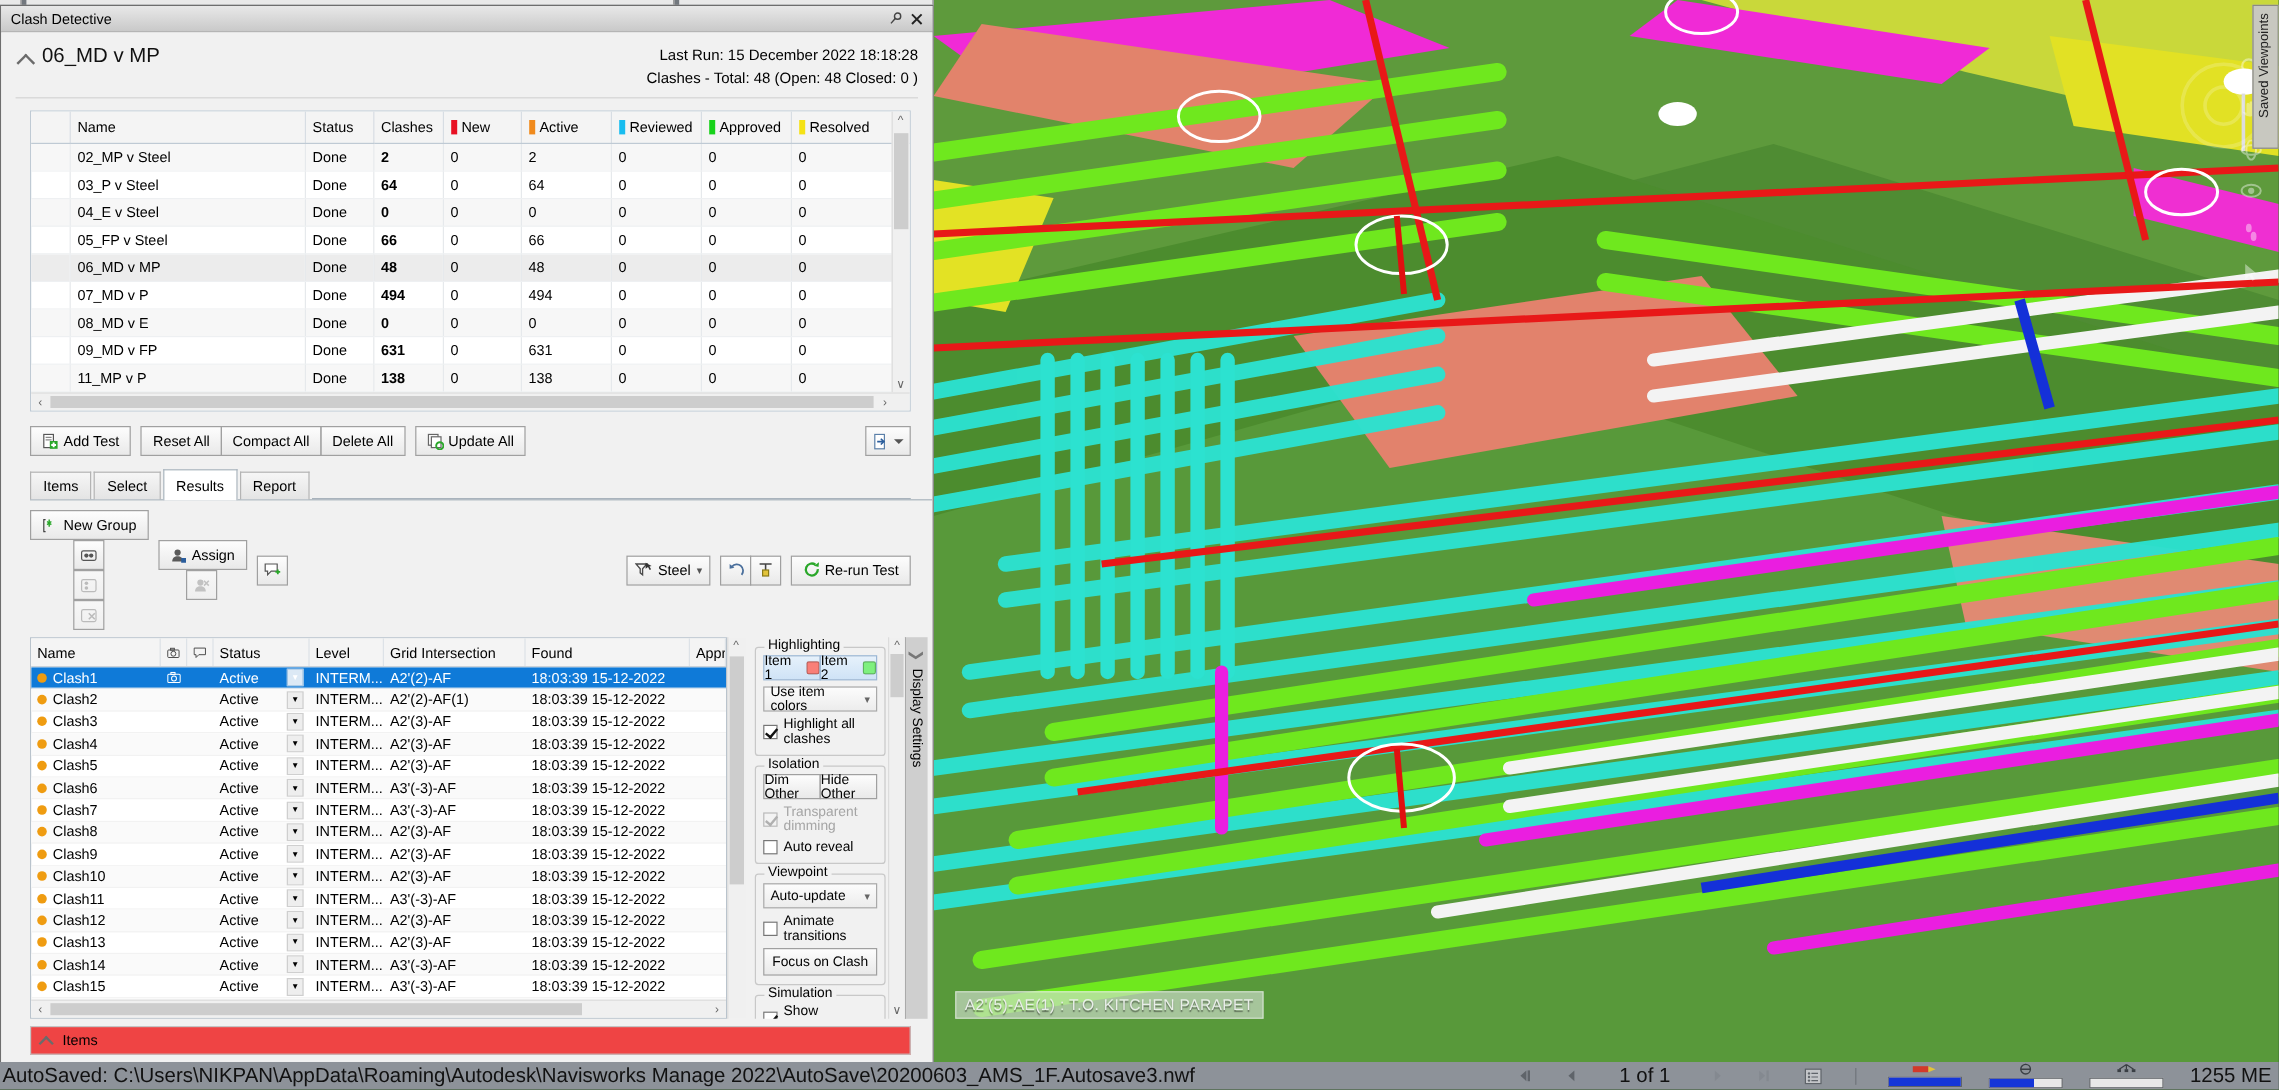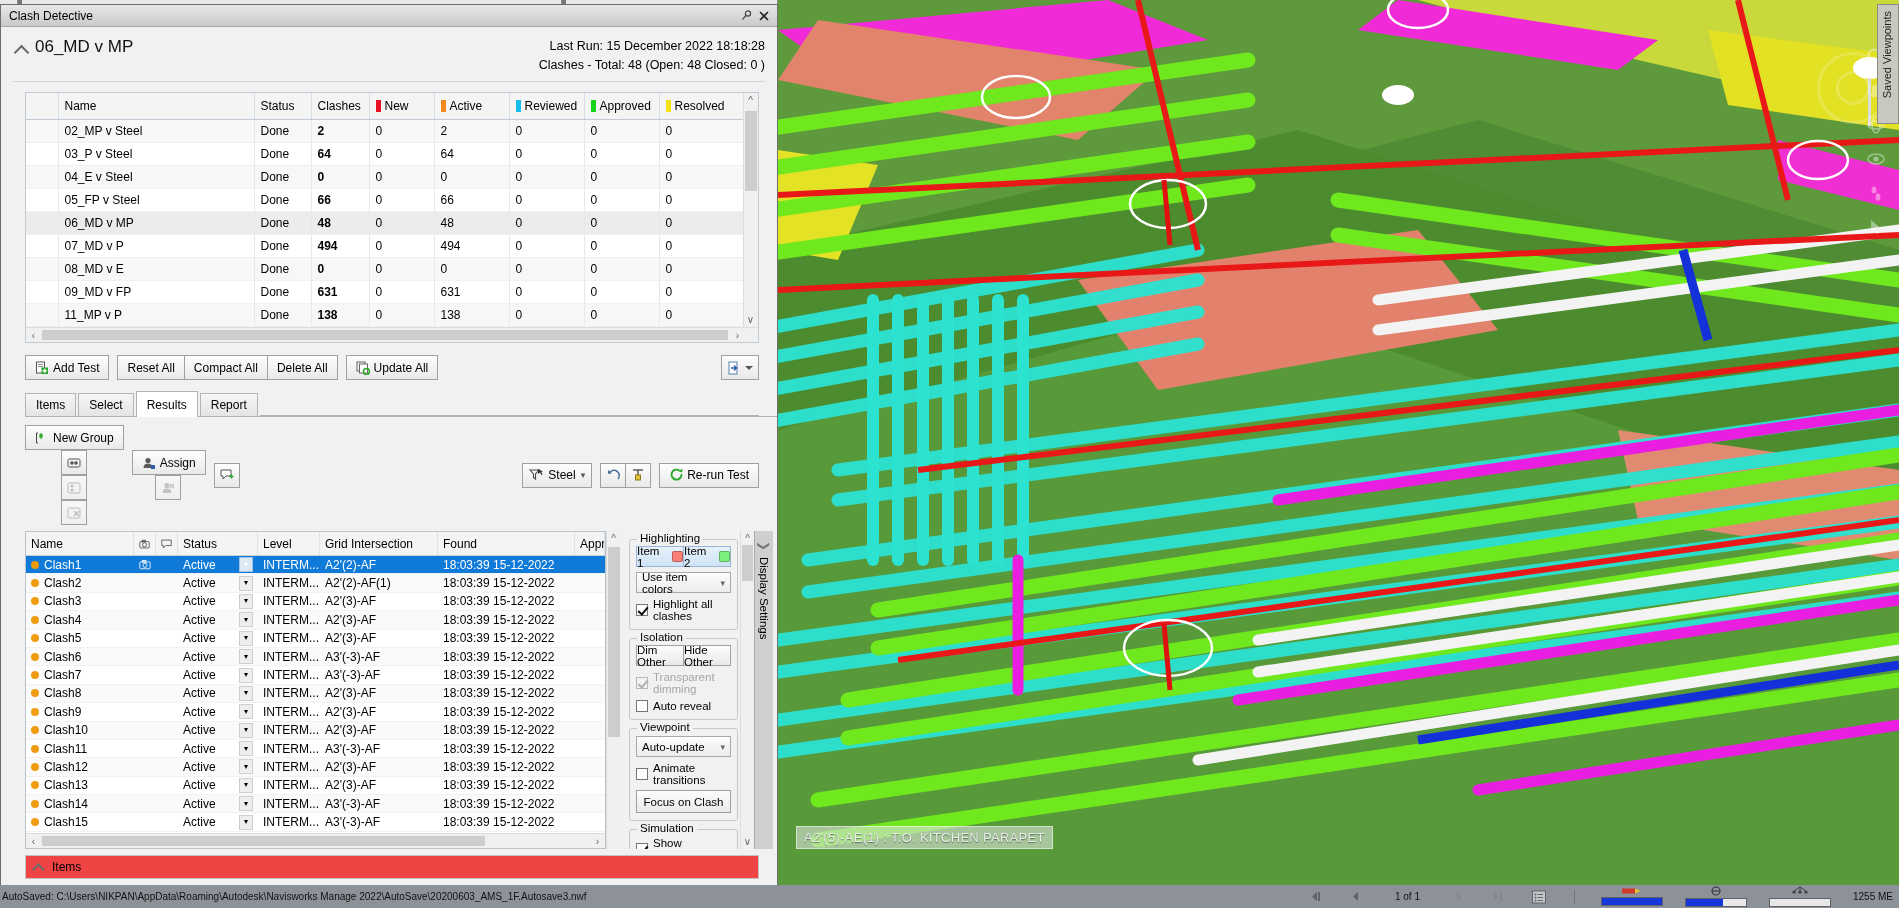--- a/index.html
+++ b/index.html
@@ -140,21 +140,21 @@
 
   
   .items-bar { margin:6px 18px 0 24px; border:1px solid #c4c4c4; background:#ef4444; height:24px;
                display:flex; align-items:center; padding:0 6px; font-size:12px; gap:6px; }
   .caret-up2 { width:14px; height:14px; position:relative; }
   .caret-up2:before { content:""; position:absolute; left:2px; top:5px; width:7px; height:7px;
        border-left:2px solid #6b6b6b; border-top:2px solid #6b6b6b; transform:rotate(45deg); }
 
   
   #statusbar { position:absolute; left:0; bottom:0; width:1899px; height:23px; background:#8d9299;
-               display:flex; align-items:center; font-size:10px; color:#111; }
+               display:flex; align-items:center; font-size:17px; color:#111; }
   #statusbar .path { padding-left:2px; }
   .sb-right { margin-left:auto; display:flex; align-items:center; gap:22px; padding-right:6px; }
   .nav-btn { width:18px; height:16px; display:flex; align-items:center; justify-content:center; opacity:.55; }
   .pgtxt { padding:0 8px; }
   .meter { width:62px; height:9px; border:1px solid #5f6368; background:#e8e8e8; position:relative; }
   .meter i { position:absolute; left:0; top:0; bottom:0; background:#1536d8; display:block; }
   .mcell { display:flex; flex-direction:column; align-items:center; gap:2px; }
   #statusbar .divider { width:1px; height:14px; background:#6f747a; margin:0 4px; }
 
   

